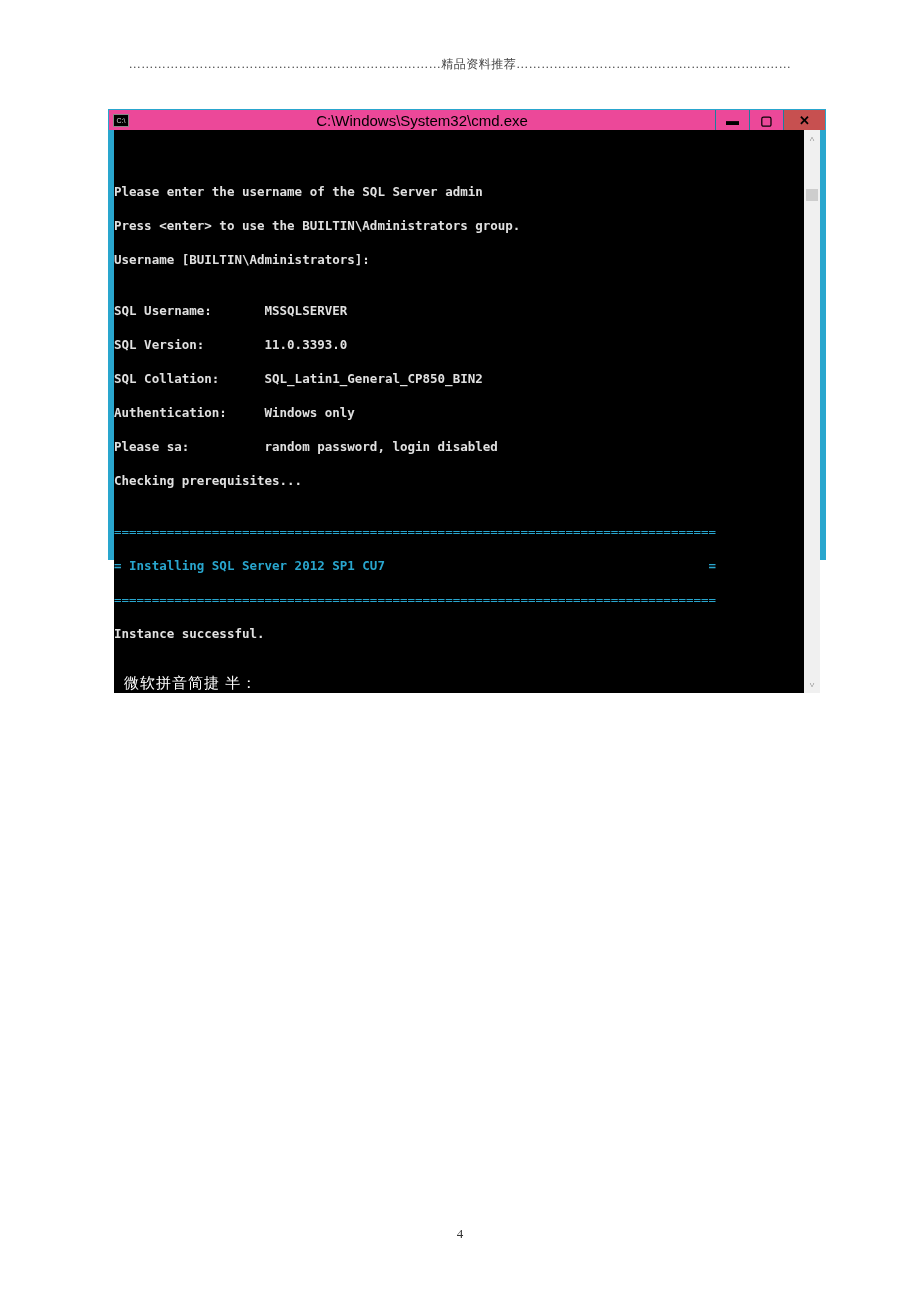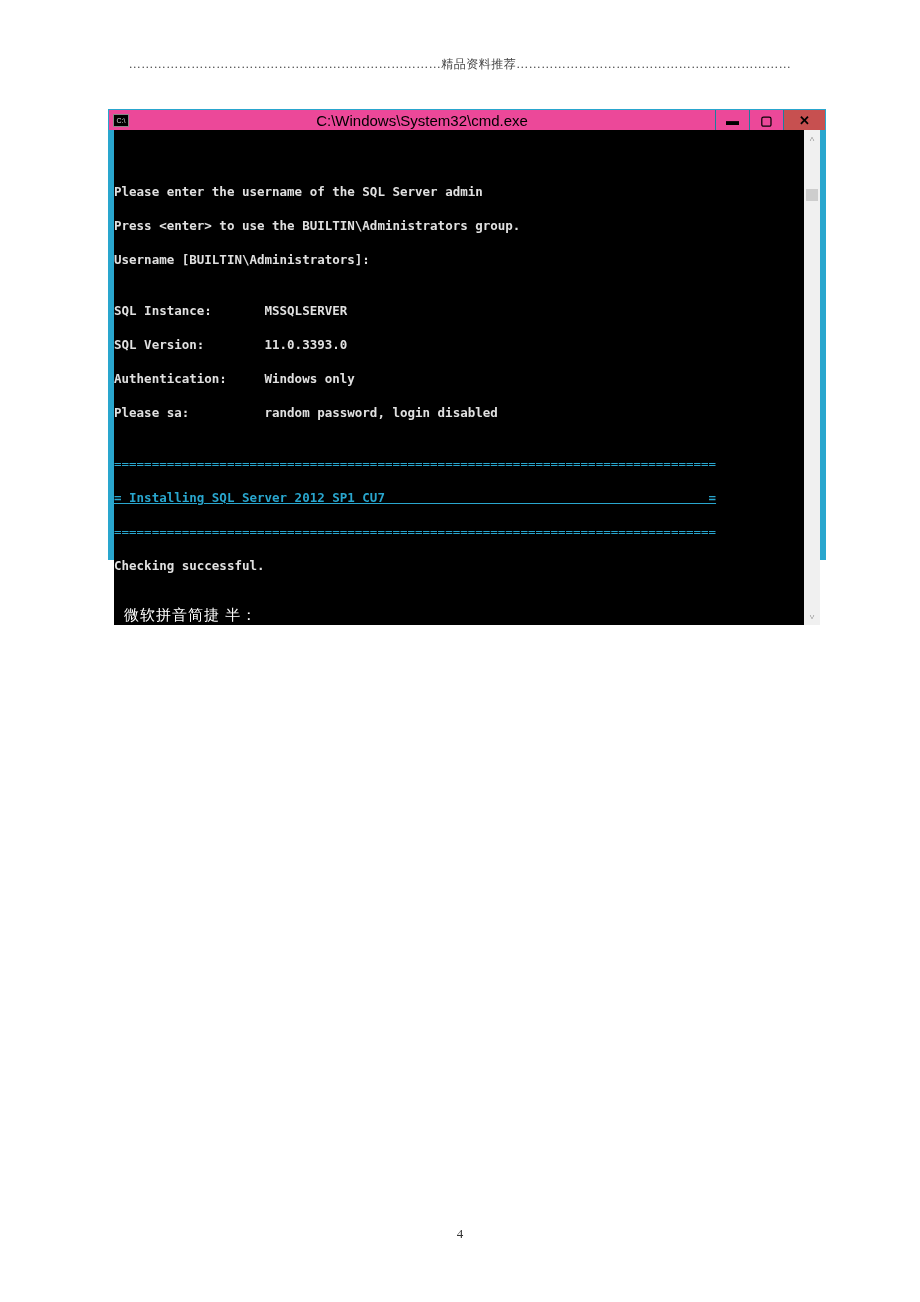--- a/index.html
+++ b/index.html
@@ -172,29 +172,31 @@
     </div>
   </div>
   <div class="cmd-body-wrap">
     <div class="cmd-body">
 <span class="output-line"></span>
 <span class="output-line"></span>
 <span class="output-line bold">Please enter the username of the SQL Server admin</span>
 <span class="output-line bold">Press &lt;enter&gt; to use the BUILTIN\Administrators group.</span>
 <span class="output-line bold">Username [BUILTIN\Administrators]:</span>
 <span class="output-line"></span>
-<span class="output-line prop-row"><span class="prop-key bold">SQL Instance:</span><span class="bold">MSSQLSERVER</span></span>
+<span class="output-line prop-row"><span class="prop-key bold">SQL Username:</span><span class="bold">MSSQLSERVER</span></span>
 <span class="output-line prop-row"><span class="prop-key bold">SQL Version:</span><span class="bold">11.0.3393.0</span></span>
+<span class="output-line prop-row"><span class="prop-key bold">SQL Collation:</span><span class="bold">SQL_Latin1_General_CP850_BIN2</span></span>
 <span class="output-line prop-row"><span class="prop-key bold">Authentication:</span><span class="bold">Windows only</span></span>
 <span class="output-line prop-row"><span class="prop-key bold">Please sa:</span><span class="bold">random password, login disabled</span></span>
+<span class="output-line bold">Checking prerequisites...</span>
 <span class="output-line"></span>
 <span class="output-line" style="color:#29a6ce;">================================================================================</span>
-<span class="output-line bold" style="color:#29a6ce;text-decoration:underline;">= Installing SQL Server 2012 SP1 CU7                                           =</span>
+<span class="output-line bold" style="color:#29a6ce;">= Installing SQL Server 2012 SP1 CU7                                           =</span>
 <span class="output-line" style="color:#29a6ce;">================================================================================</span>
-<span class="output-line bold">Checking successful.</span>
+<span class="output-line bold">Instance successful.</span>
       <div class="ime-bar">微软拼音简捷 半：</div>
     </div>
     <div class="scrollbar">
       <div class="scroll-btn">
           <span>˄</span>
         </div>
       <div class="scroll-track">
         <div class="scroll-thumb"></div>
       </div>
       <div class="scroll-btn">

